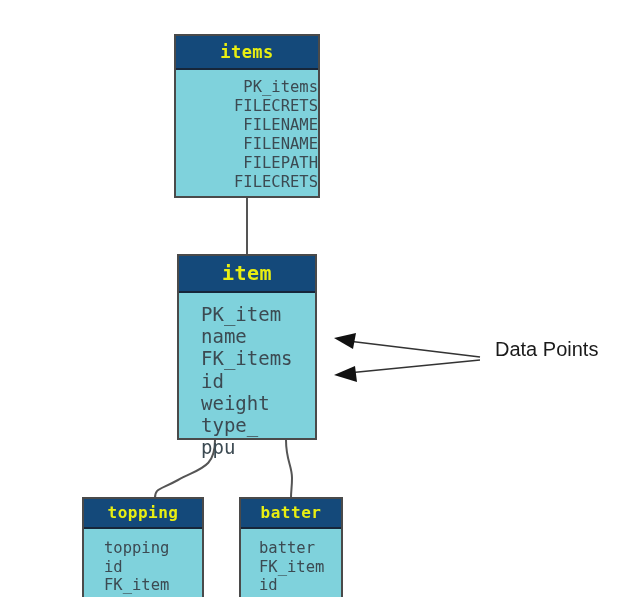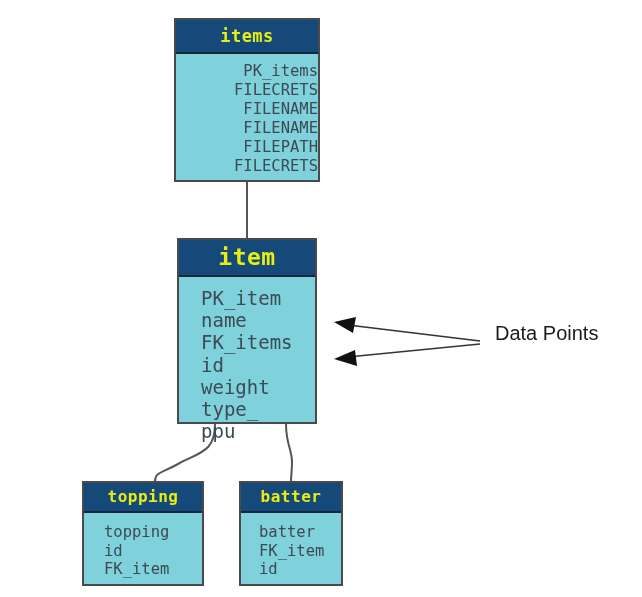--- a/index.html
+++ b/index.html
@@ -13,20 +13,21 @@
     position: relative;
     overflow: hidden;
     font-family: "Liberation Sans", sans-serif;
   }
 
   #canvas {
     position: absolute;
     inset: 0;
     width: 642px;
     height: 465px;
+    margin-top: 16px;
   }
 
   .edges {
     position: absolute;
     left: 0;
     top: 0;
     width: 642px;
     height: 597px;
     pointer-events: none;
   }
@@ -61,21 +62,21 @@
   }
 
   
   #ent-items { left: 174px; top: 18px; width: 146px; height: 164px; }
   #ent-items .entity-header { height: 34px; line-height: 32px; font-size: 17px; }
   #ent-items .entity-body { padding: 10px 0 0 20px; }
   #ent-items .attr { font-size: 15.5px; padding-bottom: 3.6px; text-align: right; }
 
   
   #ent-item { left: 177px; top: 238px; width: 140px; height: 186px; }
-  #ent-item .entity-header { height: 37px; line-height: 35px; font-size: 23px; }
+  #ent-item .entity-header { height: 37px; line-height: 35px; font-size: 20px; }
   #ent-item .entity-body { padding: 12px 0 0 22px; }
   #ent-item .attr { font-size: 19px; padding-bottom: 3.2px; }
 
   
   #ent-topping { left: 82px; top: 481px; width: 122px; height: 105px; }
   #ent-topping .entity-header { height: 30px; line-height: 28px; font-size: 16px; }
   #ent-topping .entity-body { padding: 12px 0 0 20px; }
   #ent-topping .attr { font-size: 15.5px; padding-bottom: 3.2px; }
 
   

